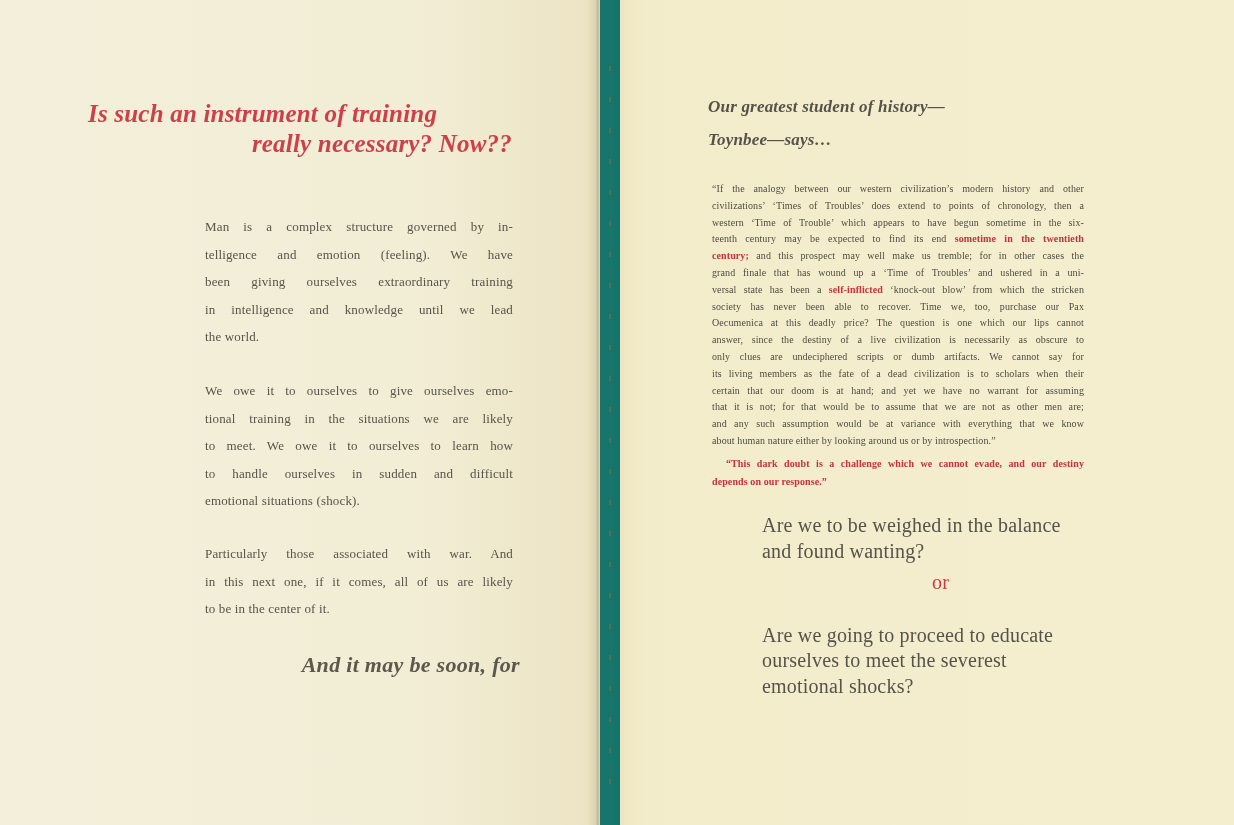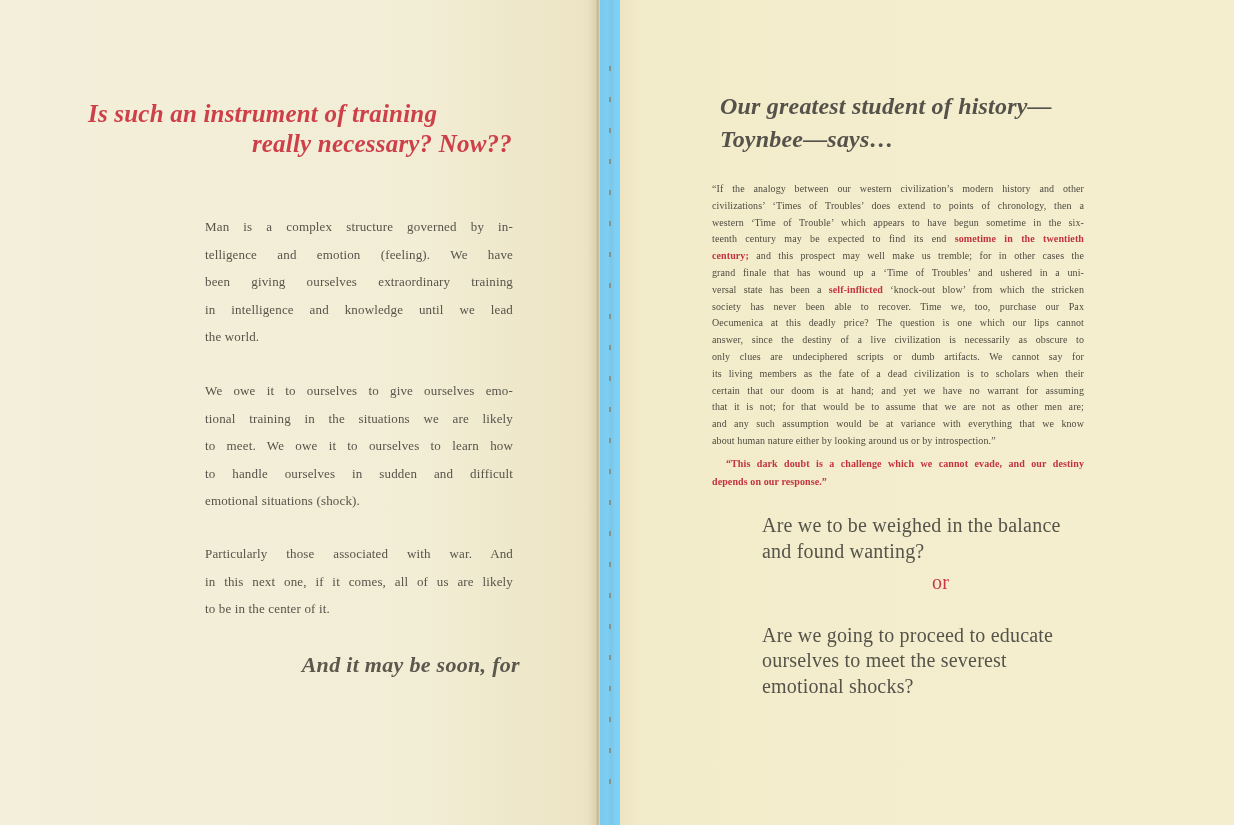--- a/index.html
+++ b/index.html
@@ -1,21 +1,21 @@
 <!DOCTYPE html>
 <html><head>
 <meta charset="utf-8">
 <style>
   html,body{margin:0;padding:0;background:#d8d0b8;}
   .spread{
     position:relative;
     width:1234px;height:825px;
     overflow:hidden;
     font-family:"Liberation Serif","DejaVu Serif",serif;
-    background:#7dd3fc;
+    background:#0f766e;
   }
   
   .page-left{
     position:absolute;left:0;top:0;width:600px;height:825px;
     background:linear-gradient(to right,#f3efda 0%,#f2edd5 70%,#ece4c4 97%,#e6dcba 100%);
   }
   .page-right{
     position:absolute;left:620px;top:0;width:614px;height:825px;
     background:linear-gradient(to right,#eee4c2 0%,#f3ecca 4%,#f4edcd 40%,#f4eecf 100%);
   }
@@ -53,22 +53,22 @@
   .lp-p{position:absolute;left:205px;width:308px;color:#57544a;
     font-size:13px;line-height:27.5px;letter-spacing:0.15px;}
   .lp-p1{top:213px;}
   .lp-p2{top:377px;}
   .lp-p3{top:540px;}
   .jl{text-align:justify;text-align-last:justify;}
   .ll{text-align:left;}
   .lp-closing{position:absolute;left:90px;top:652px;width:430px;text-align:right;
     color:#5b584d;font-style:italic;font-weight:bold;font-size:22px;letter-spacing:0.3px;}
   
-  .rp-head{position:absolute;left:100px;top:90px;width:420px;color:#54524a;
-    font-style:italic;font-weight:bold;font-size:24px;line-height:33px;letter-spacing:0.2px;}
+  .rp-head{position:absolute;left:88px;top:90px;width:420px;color:#54524a;
+    font-style:italic;font-weight:bold;font-size:17px;line-height:33px;letter-spacing:0.2px;}
   .rp-quote{position:absolute;left:92px;top:181px;width:372px;color:#4e4b40;
     font-size:10px;line-height:16.8px;letter-spacing:0.1px;}
   .qred{color:#c3333d;font-weight:bold;}
   .rp-rednote{margin-top:5px;color:#c3333d;font-weight:bold;line-height:18px;}
   .rp-rednote .indent{text-indent:14px;}
   .rp-questions{position:absolute;left:142px;top:513px;width:345px;color:#55534a;
     font-size:20px;line-height:25.5px;letter-spacing:0.2px;}
   .q-or{color:#cb3a43;padding-left:170px;margin-top:6px;margin-bottom:27px;}
 </style>
 </head>

